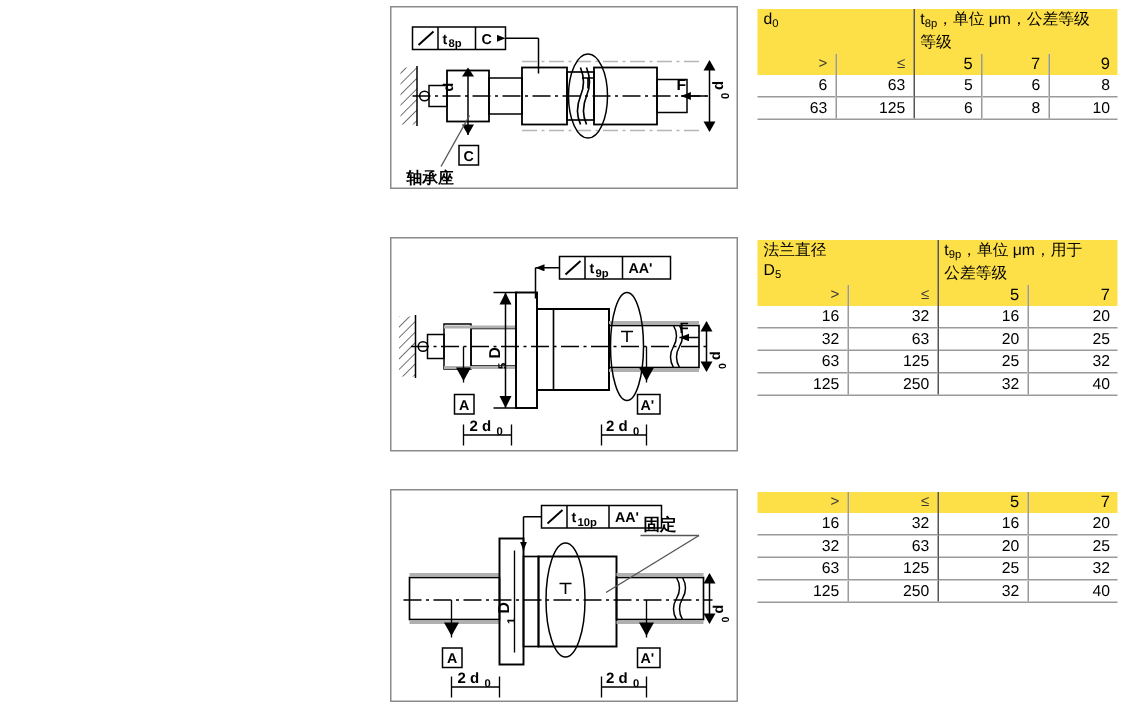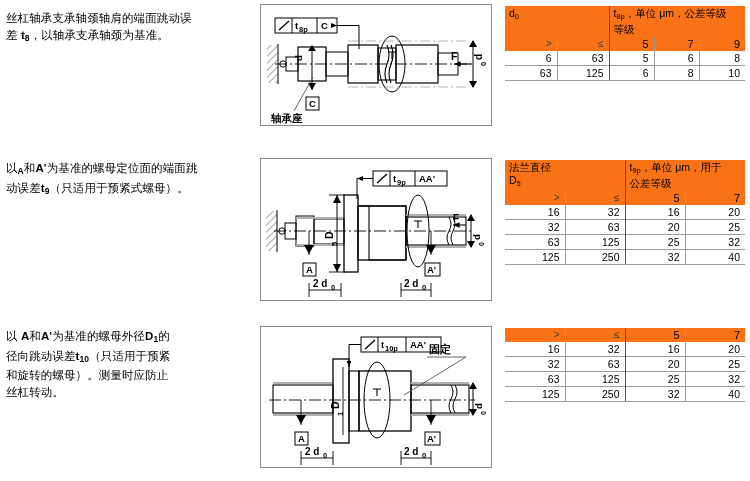--- a/index.html
+++ b/index.html
@@ -47,21 +47,21 @@
     font-size: 10.5px; color: #000;
   }
   #t1 { top: 6px; }
   #t2 { top: 8px; }
   #t3 { top: 8px; }
   table.spec td, table.spec th {
     padding: 1px 5px 1px 4px;
     vertical-align: top;
     font-weight: normal;
   }
-  .hd { background: #f97316; }
+  .hd { background: #fde047; }
   .hd-title {
     font-weight: bold; text-align: left;
     font-size: 10.5px; line-height: 13px;
     padding-top: 4px; padding-bottom: 3px;
   }
   .hd-title .lt { font-weight: normal; }
   .hd-sym { text-align: right; font-weight: normal; color: #3a3a3a;
             font-size: 10px; padding-bottom: 2px; }
   .hd-gr  { text-align: right; font-weight: bold; font-size: 11px;
             padding-bottom: 2px; }
@@ -73,21 +73,20 @@
   .lastline td { border-bottom: 1px solid #9a9a9a; }
   sub.s { font-size: 7.5px; vertical-align: -2px; }
 </style>
 </head>
 <body>
 
 <div class="page">
 
   <div class="row" id="row1">
 
-    <div class="desc" id="d1">丝杠轴承支承轴颈轴肩的端面跳动误<br>差 <b>t<sub>8</sub></b>，以轴承支承轴颈为基准。</div>
 
     <div class="figbox" id="f1">
       <svg width="232" height="122" viewBox="0 0 232 122">
         <defs>
           <marker id="ah" markerWidth="7" markerHeight="7" refX="6" refY="2.4" orient="auto">
               <path d="M0,0 L6,2.4 L0,4.8 z" fill="#000"></path>
             </marker>
           <marker id="ahb" markerWidth="7" markerHeight="7" refX="6" refY="2.4" orient="auto">
               <path d="M0,0 L6,2.4 L0,4.8 z" fill="#000"></path>
             </marker>
@@ -186,21 +185,20 @@
         <td class="val vthick">6</td>
         <td class="val vline">8</td>
         <td class="val vline">10</td>
       </tr>
     </tbody>
       </table>
   </div>
 
   <div class="row" id="row2">
 
-    <div class="desc" id="d2">以<b><sub>A</sub></b>和<b>A'</b>为基准的螺母定位面的端面跳<br>动误差<b>t<sub>9</sub></b>（只适用于预紧式螺母）。</div>
 
     <div class="figbox" id="f2">
       <svg width="232" height="143" viewBox="0 0 232 143">
         <defs>
           <marker id="ah2" markerWidth="7" markerHeight="7" refX="6" refY="2.4" orient="auto">
               <path d="M0,0 L6,2.4 L0,4.8 z" fill="#000"></path>
             </marker>
           <pattern id="hatch2" width="5" height="5" patternTransform="rotate(45)" patternUnits="userSpaceOnUse">
             <line x1="0" y1="0" x2="0" y2="5" stroke="#555" stroke-width="1.1"></line>
           </pattern>
@@ -335,21 +333,20 @@
         <td class="bnd vline">250</td>
         <td class="val vthick">32</td>
         <td class="val vline">40</td>
       </tr>
     </tbody>
       </table>
   </div>
 
   <div class="row" id="row3">
 
-    <div class="desc" id="d3">以 <b>A</b>和<b>A'</b>为基准的螺母外径<b>D<sub>1</sub></b>的<br>径向跳动误差<b>t<sub>10</sub></b>（只适用于预紧<br>和旋转的螺母）。测量时应防止<br>丝杠转动。</div>
 
     <div class="figbox" id="f3">
       <svg width="232" height="142" viewBox="0 0 232 142">
         <defs>
           <marker id="ah3" markerWidth="7" markerHeight="7" refX="6" refY="2.4" orient="auto">
               <path d="M0,0 L6,2.4 L0,4.8 z" fill="#000"></path>
             </marker>
         </defs>
 
         <rect x="12" y="58" width="60" height="28" fill="none" stroke="#000" stroke-width="1.1"></rect>

